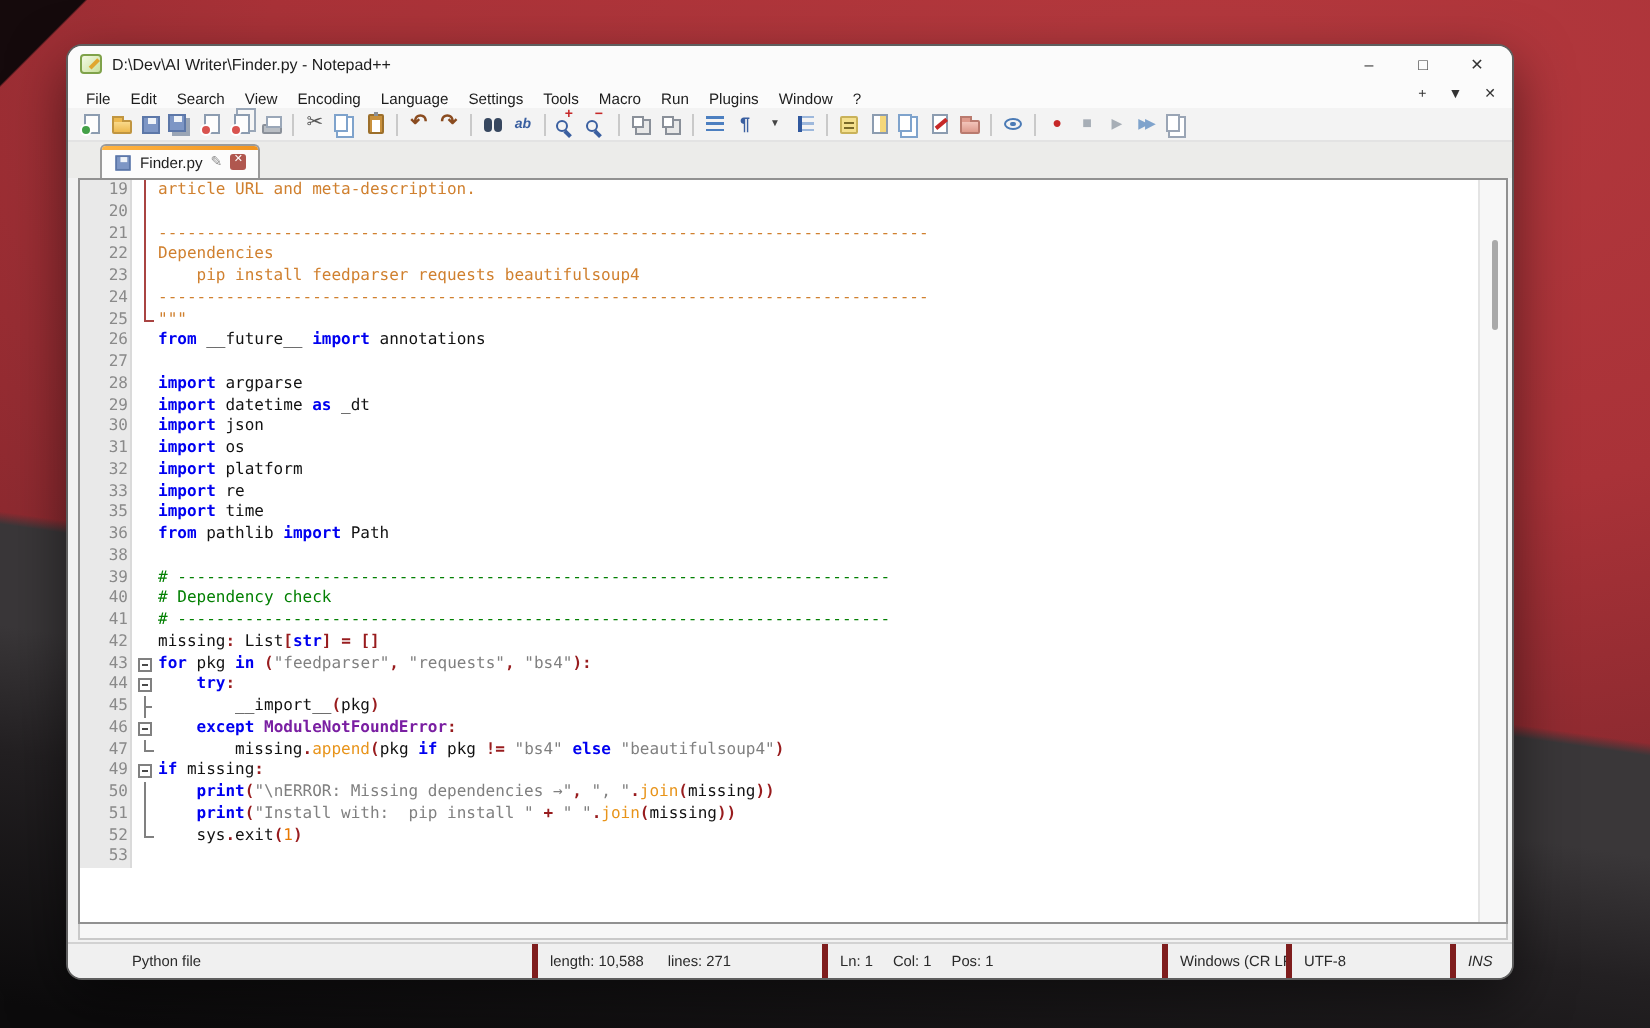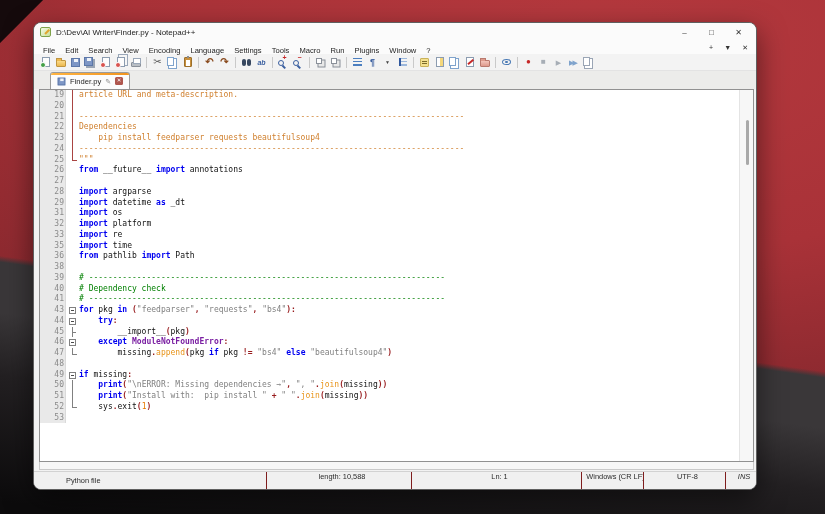--- a/index.html
+++ b/index.html
@@ -108,21 +108,21 @@
   .sg-n{color:#e87800;}
   .sg-f{color:#e8941a;text-align:center;}
   .sg-e{color:#7a1fa2;font-weight:bold;}
   .vscroll{width:13px;flex:none;background:#f7f7f7;border-left:1px solid #e4e4e4;position:relative;}
   .vthumb{position:absolute;top:30px;right:4px;width:3px;height:45px;background:#a9a9a9;border-radius:2px;}
   .hscroll{height:8px;margin:0 2px 0 5px;background:#f7f7f7;border:1px solid #c9c9c9;border-top:none;box-sizing:border-box;}
   
   .statusbar{position:absolute;left:0;right:0;bottom:0;height:17px;background:#f0f0f0;border-top:1px solid #d2d2d2;
     display:flex;align-items:center;font-size:7.4px;color:#2a2a2a;}
   .sp{height:100%;display:flex;align-items:center;box-sizing:border-box;padding-left:6px;gap:12px;white-space:nowrap;overflow:hidden;}
-  .sp + .sp{border-left:1px solid #7f1d1d;flex-direction:column;}
+  .sp + .sp{border-left:3px solid #7f1d1d;}
   .sp1{width:232px;padding-left:32px;}.sp2{width:145px;}.sp3{width:170px;gap:10px;}.sp4{width:62px;}.sp5{width:82px;}.sp6{flex:1;font-style:italic;}
 </style>
 </head>
 <body>
 
 <div id="desktop">
   <div class="window">
 
     <div class="titlebar">
       <span class="npplogo"></span>
@@ -314,20 +314,25 @@
             <span class="ln">28</span>
             <span class="fm"></span>
             <span class="ct"><span class="sg-k">import</span><span class="sg-t"> argparse</span></span>
           </div>
           <div class="cl">
             <span class="ln">29</span>
             <span class="fm"></span>
             <span class="ct"><span class="sg-k">import</span><span class="sg-t"> datetime </span><span class="sg-k">as</span><span class="sg-t"> _dt</span></span>
           </div>
           <div class="cl">
+            <span class="ln">30</span>
+            <span class="fm"></span>
+            <span class="ct"><span class="sg-k">import</span><span class="sg-t"> json</span></span>
+          </div>
+          <div class="cl">
             <span class="ln">31</span>
             <span class="fm"></span>
             <span class="ct"><span class="sg-k">import</span><span class="sg-t"> os</span></span>
           </div>
           <div class="cl">
             <span class="ln">32</span>
             <span class="fm"></span>
             <span class="ct"><span class="sg-k">import</span><span class="sg-t"> platform</span></span>
           </div>
           <div class="cl">
@@ -357,20 +362,25 @@
           </div>
           <div class="cl">
             <span class="ln">40</span>
             <span class="fm"></span>
             <span class="ct"><span class="sg-c"># Dependency check</span></span>
           </div>
           <div class="cl">
             <span class="ln">41</span>
             <span class="fm"></span>
             <span class="ct"><span class="sg-c"># --------------------------------------------------------------------------</span></span>
+          </div>
+          <div class="cl">
+            <span class="ln">42</span>
+            <span class="fm"></span>
+            <span class="ct"><span class="sg-t">missing</span><span class="sg-o">:</span><span class="sg-t"> List</span><span class="sg-o">[</span><span class="sg-k">str</span><span class="sg-o">]</span><span class="sg-t"> </span><span class="sg-o">=</span><span class="sg-t"> </span><span class="sg-o">[]</span></span>
           </div>
           <div class="cl">
             <span class="ln">43</span>
             <span class="fm i-boxc"></span>
             <span class="ct"><span class="sg-k">for</span><span class="sg-t"> pkg </span><span class="sg-k">in</span><span class="sg-t"> </span><span class="sg-o">(</span><span class="sg-s">"feedparser"</span><span class="sg-o">,</span><span class="sg-t"> </span><span class="sg-s">"requests"</span><span class="sg-o">,</span><span class="sg-t"> </span><span class="sg-s">"bs4"</span><span class="sg-o">):</span></span>
           </div>
           <div class="cl">
             <span class="ln">44</span>
             <span class="fm i-boxc"></span>
             <span class="ct"><span class="sg-t">    </span><span class="sg-k">try</span><span class="sg-o">:</span></span>
@@ -382,25 +392,20 @@
           </div>
           <div class="cl">
             <span class="ln">46</span>
             <span class="fm i-boxc"></span>
             <span class="ct"><span class="sg-t">    </span><span class="sg-k">except</span><span class="sg-t"> </span><span class="sg-e">ModuleNotFoundError</span><span class="sg-o">:</span></span>
           </div>
           <div class="cl">
             <span class="ln">47</span>
             <span class="fm i-end"></span>
             <span class="ct"><span class="sg-t">        missing</span><span class="sg-o">.</span><span class="sg-f">append</span><span class="sg-o">(</span><span class="sg-t">pkg </span><span class="sg-k">if</span><span class="sg-t"> pkg </span><span class="sg-o">!=</span><span class="sg-t"> </span><span class="sg-s">"bs4"</span><span class="sg-t"> </span><span class="sg-k">else</span><span class="sg-t"> </span><span class="sg-s">"beautifulsoup4"</span><span class="sg-o">)</span></span>
-          </div>
-          <div class="cl">
-            <span class="ln">48</span>
-            <span class="fm"></span>
-            <span class="ct"></span>
           </div>
           <div class="cl">
             <span class="ln">49</span>
             <span class="fm i-boxc"></span>
             <span class="ct"><span class="sg-k">if</span><span class="sg-t"> missing</span><span class="sg-o">:</span></span>
           </div>
           <div class="cl">
             <span class="ln">50</span>
             <span class="fm i-line"></span>
             <span class="ct"><span class="sg-t">    </span><span class="sg-k">print</span><span class="sg-o">(</span><span class="sg-s">"\nERROR: Missing dependencies →"</span><span class="sg-o">,</span><span class="sg-t"> </span><span class="sg-s">", "</span><span class="sg-o">.</span><span class="sg-f">join</span><span class="sg-o">(</span><span class="sg-t">missing</span><span class="sg-o">))</span></span>

